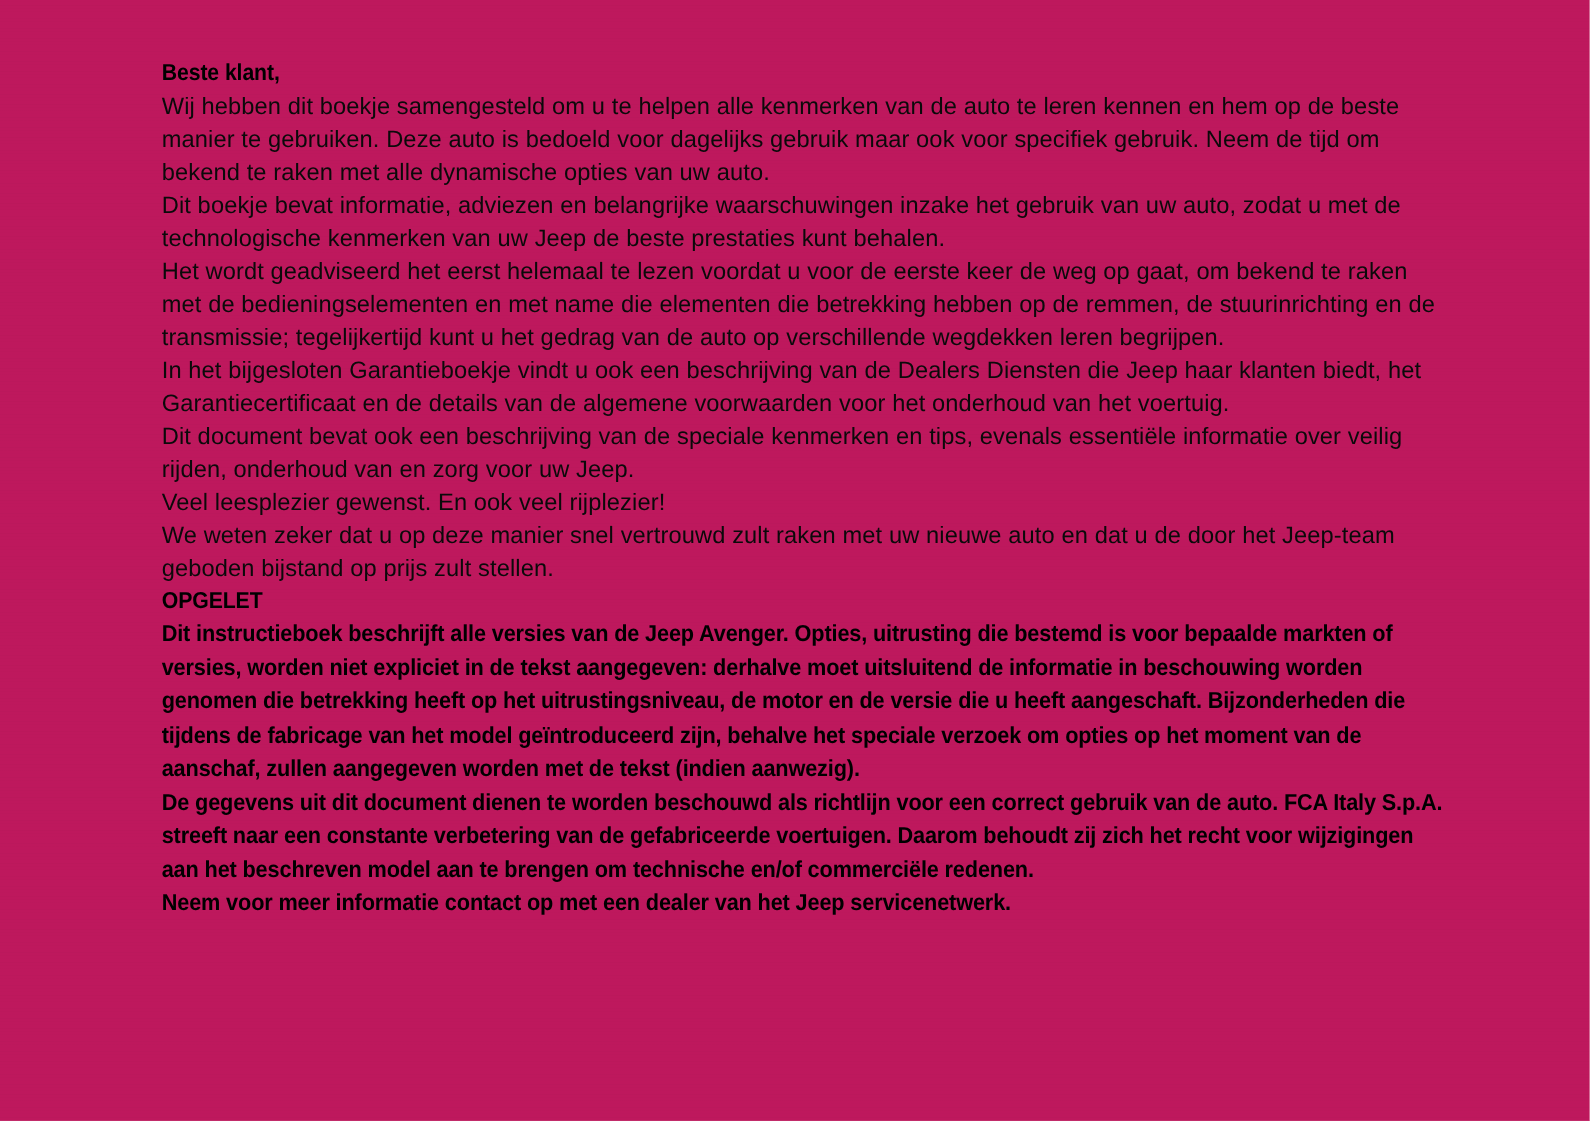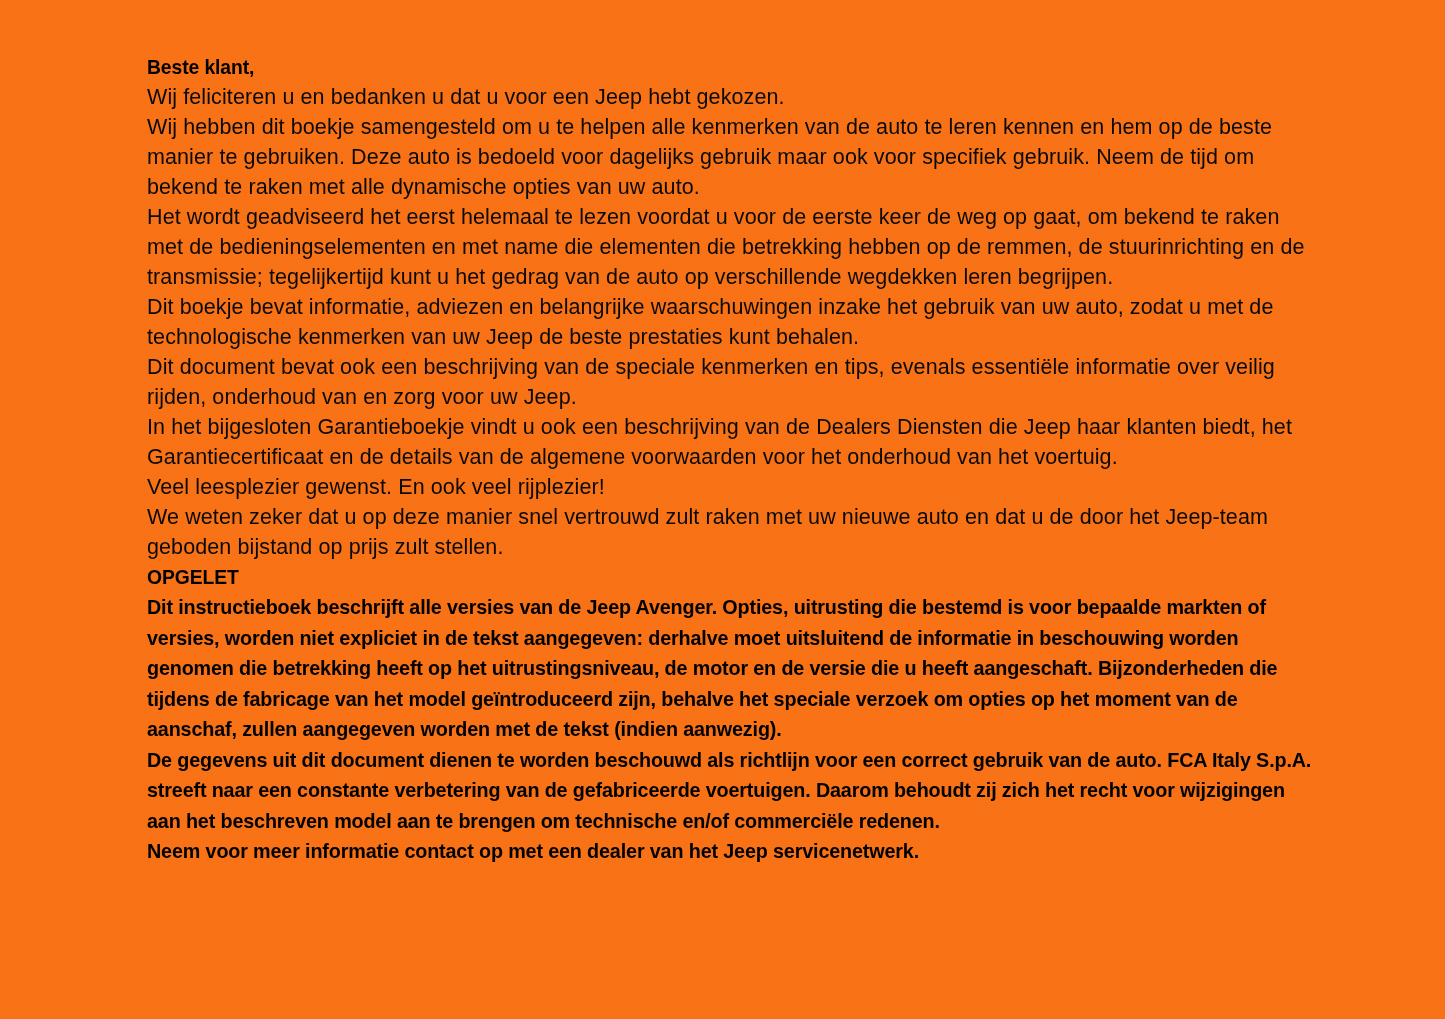--- a/index.html
+++ b/index.html
@@ -12,21 +12,21 @@
     background: #ffffff;
     font-family: "Liberation Sans", sans-serif;
     color: #000000;
     overflow: hidden;
   }
 
   .page {
     position: relative;
     width: 1445px;
     height: 1019px;
-    background: #f97316;
+    background: #be185d;
     box-sizing: border-box;
   }
 
   .content {
     position: absolute;
     left: 147px;
     top: 52px;
     width: 1168px;
   }
 
@@ -82,31 +82,30 @@
 </style>
 </head>
 <body>
 
 <div class="page">
 
   <div class="content">
 
     <div class="head-bold">Beste klant,</div>
 
-    <p class="para">Wij feliciteren u en bedanken u dat u voor een Jeep hebt gekozen.</p>
 
     <p class="para">Wij hebben dit boekje samengesteld om u te helpen alle kenmerken van de auto te leren kennen en hem op de beste manier te gebruiken. Deze auto is bedoeld voor dagelijks gebruik maar ook voor specifiek gebruik. Neem de tijd om bekend te raken met alle dynamische opties van uw auto.</p>
 
+    <p class="para">Dit boekje bevat informatie, adviezen en belangrijke waarschuwingen inzake het gebruik van uw auto, zodat u met de technologische kenmerken van uw Jeep de beste prestaties kunt behalen.</p>
+
     <p class="para">Het wordt geadviseerd het eerst helemaal te lezen voordat u voor de eerste keer de weg op gaat, om bekend te raken met de bedieningselementen en met name die elementen die betrekking hebben op de remmen, de stuurinrichting en de transmissie; tegelijkertijd kunt u het gedrag van de auto op verschillende wegdekken leren begrijpen.</p>
 
-    <p class="para">Dit boekje bevat informatie, adviezen en belangrijke waarschuwingen inzake het gebruik van uw auto, zodat u met de technologische kenmerken van uw Jeep de beste prestaties kunt behalen.</p>
+    <p class="para">In het bijgesloten Garantieboekje vindt u ook een beschrijving van de Dealers Diensten die Jeep haar klanten biedt, het Garantiecertificaat en de details van de algemene voorwaarden voor het onderhoud van het voertuig.</p>
 
     <p class="para">Dit document bevat ook een beschrijving van de speciale kenmerken en tips, evenals essentiële informatie over veilig rijden, onderhoud van en zorg voor uw Jeep.</p>
-
-    <p class="para">In het bijgesloten Garantieboekje vindt u ook een beschrijving van de Dealers Diensten die Jeep haar klanten biedt, het Garantiecertificaat en de details van de algemene voorwaarden voor het onderhoud van het voertuig.</p>
 
     <p class="para">Veel leesplezier gewenst. En ook veel rijplezier!</p>
 
     <p class="para">We weten zeker dat u op deze manier snel vertrouwd zult raken met uw nieuwe auto en dat u de door het Jeep-team geboden bijstand op prijs zult stellen.</p>
 
     <div class="head-bold">OPGELET</div>
 
     <p class="para-bold">Dit instructieboek beschrijft alle versies van de Jeep Avenger. Opties, uitrusting die bestemd is voor bepaalde markten of versies, worden niet expliciet in de tekst aangegeven: derhalve moet uitsluitend de informatie in beschouwing worden genomen die betrekking heeft op het uitrustingsniveau, de motor en de versie die u heeft aangeschaft. Bijzonderheden die tijdens de fabricage van het model geïntroduceerd zijn, behalve het speciale verzoek om opties op het moment van de aanschaf, zullen aangegeven worden met de tekst (indien aanwezig).</p>
 
     <p class="para-bold">De gegevens uit dit document dienen te worden beschouwd als richtlijn voor een correct gebruik van de auto. FCA Italy S.p.A. streeft naar een constante verbetering van de gefabriceerde voertuigen. Daarom behoudt zij zich het recht voor wijzigingen aan het beschreven model aan te brengen om technische en/of commerciële redenen.</p>

